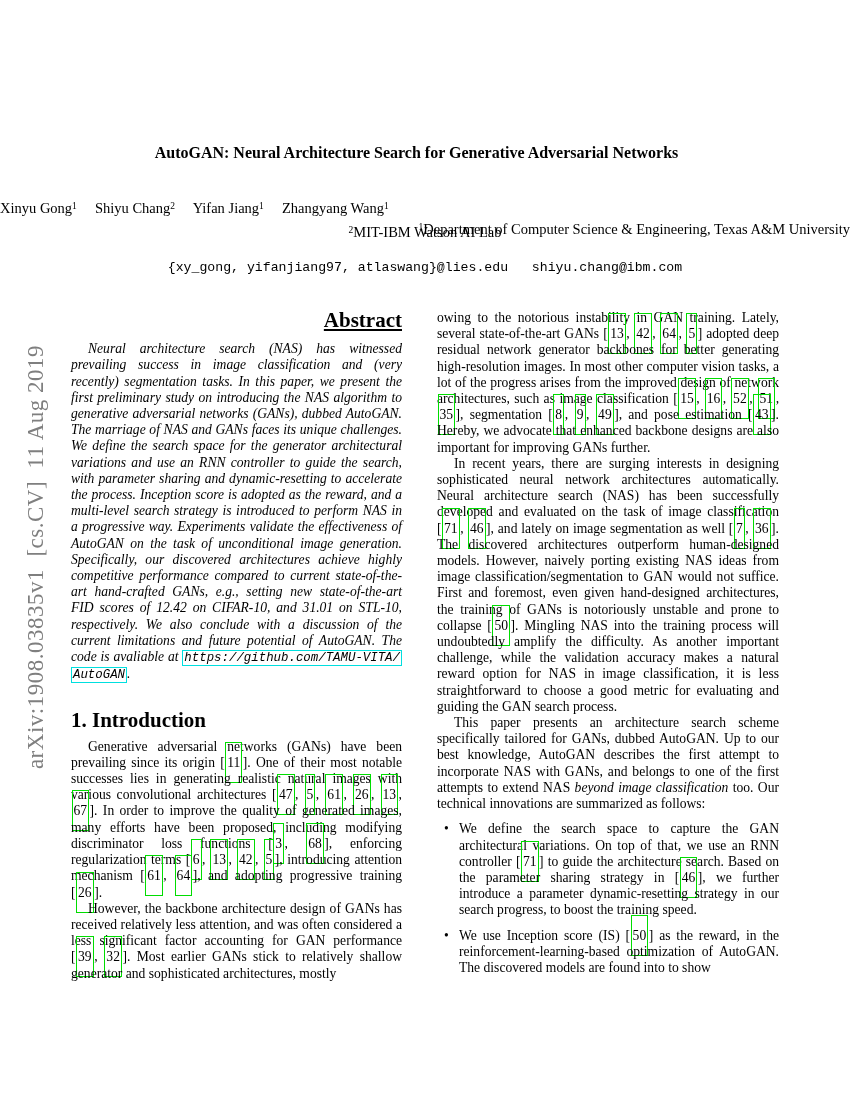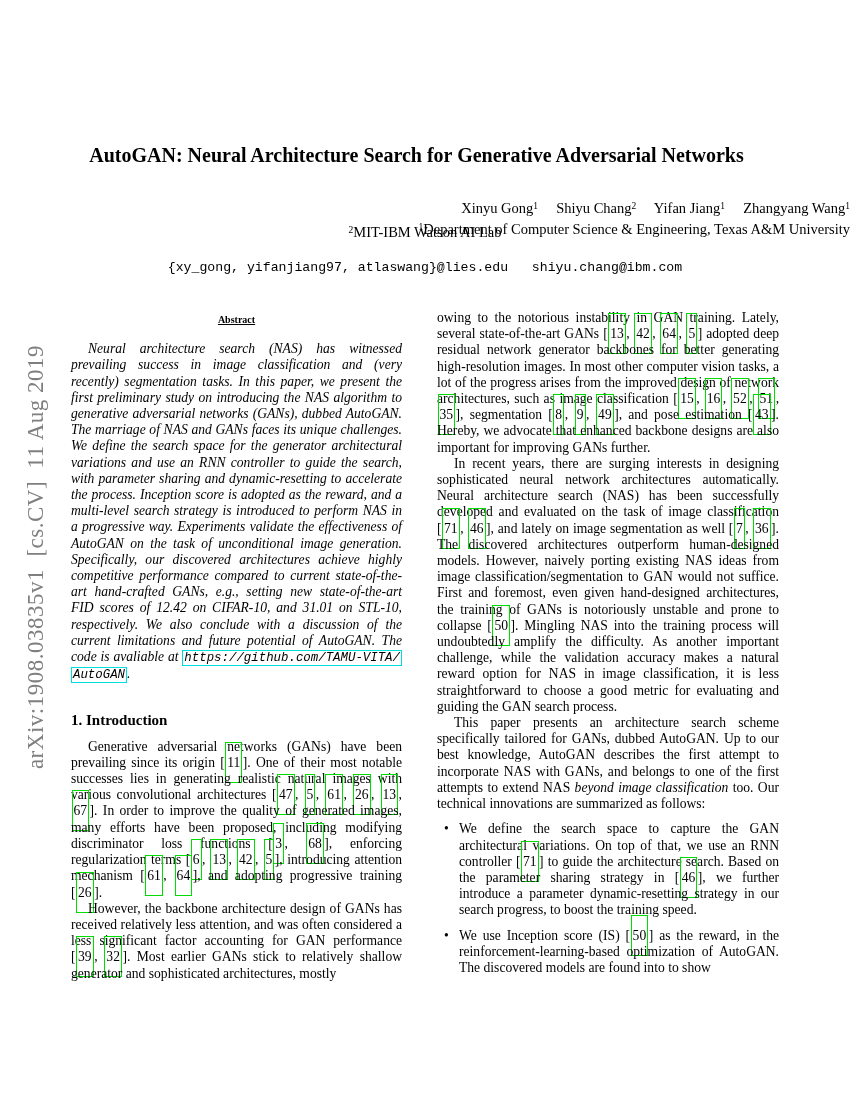--- a/index.html
+++ b/index.html
@@ -13,46 +13,46 @@
     overflow: hidden;
   }
   .watermark {
     position: absolute; left: 36px; top: 557px;
     transform: translate(-50%,-50%) rotate(-90deg);
     white-space: pre; color: var(--watermark, #7f7f7f);
     font-size: 23px; letter-spacing: 0.5px;
   }
   .title {
     position: absolute; top: 144px; left: 43px; right: 60px;
-    text-align: center; font-size: 20px; font-weight: bold;
+    text-align: center; font-size: 16px; font-weight: bold;
   }
   .authors {
     position: absolute; top: 200px; left: 0; right: 0;
-    text-align: right; font-size: 14.5px; white-space: pre-wrap;
+    text-align: left; font-size: 14.5px; white-space: pre-wrap;
   }
   .affil1 { position: absolute; top: 221px; left: 0; right: 0; text-align: right; font-size: 14.5px; }
   .affil2 { position: absolute; top: 224px; left: 0; right: 0; text-align: center; font-size: 14.5px; }
   .emails {
     position: absolute; top: 260px; left: 0; right: 0;
     text-align: center; font-size: 13.2px; white-space: pre-wrap;
     font-family: "Liberation Mono", monospace;
   }
   .col { position: absolute; font-size: 13.6px; line-height: 16.2px; }
   .col-left  { left: 71px;  top: 312px; width: 331px; }
   .col-right { left: 437px; top: 310px; width: 342px; }
   .col p { margin: 0; text-align: justify; }
   p.indent { text-indent: 17px; }
   .abstract-h {
-    margin: 0 0 13px 0; text-align: center;
-    font-size: 10px; font-weight: bold; text-decoration: underline;
+    margin: 0 0 13px 0; text-align: right;
+    font-size: 21px; font-weight: bold; text-decoration: underline;
   }
   .abs { font-style: italic; }
   .sec-h {
     margin: 29px 0 10px 0; text-align: left;
-    font-size: 15px; font-weight: bold;
+    font-size: 21px; font-weight: bold;
   }
   .bullets { list-style: none; margin: 9px 0 0 0; padding: 0; }
   .bullets li { position: relative; padding-left: 22px; margin-bottom: 9px; text-align: justify; }
   .bullets .marker { position: absolute; left: 7px; top: 0; }
   .s-b  { font-weight: normal; }
   .s-i  { font-style: italic; }
   .s-sup { font-size: 9.5px; position: relative; top: -4.5px; }
   .s-cite {
     border: 1.2px solid var(--cite-border, #00dd00);
     padding: 12px 1px; margin: 0 0.5px;

